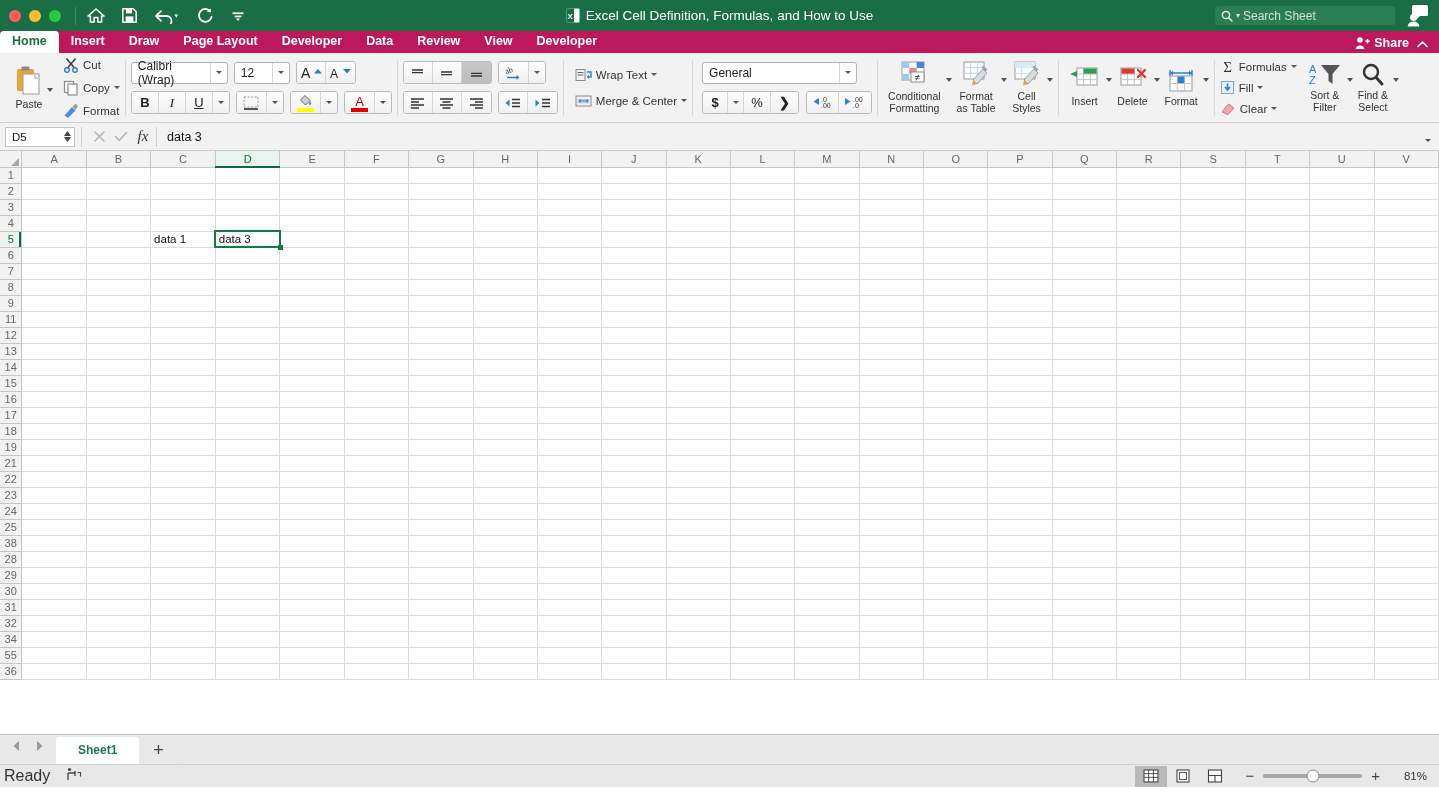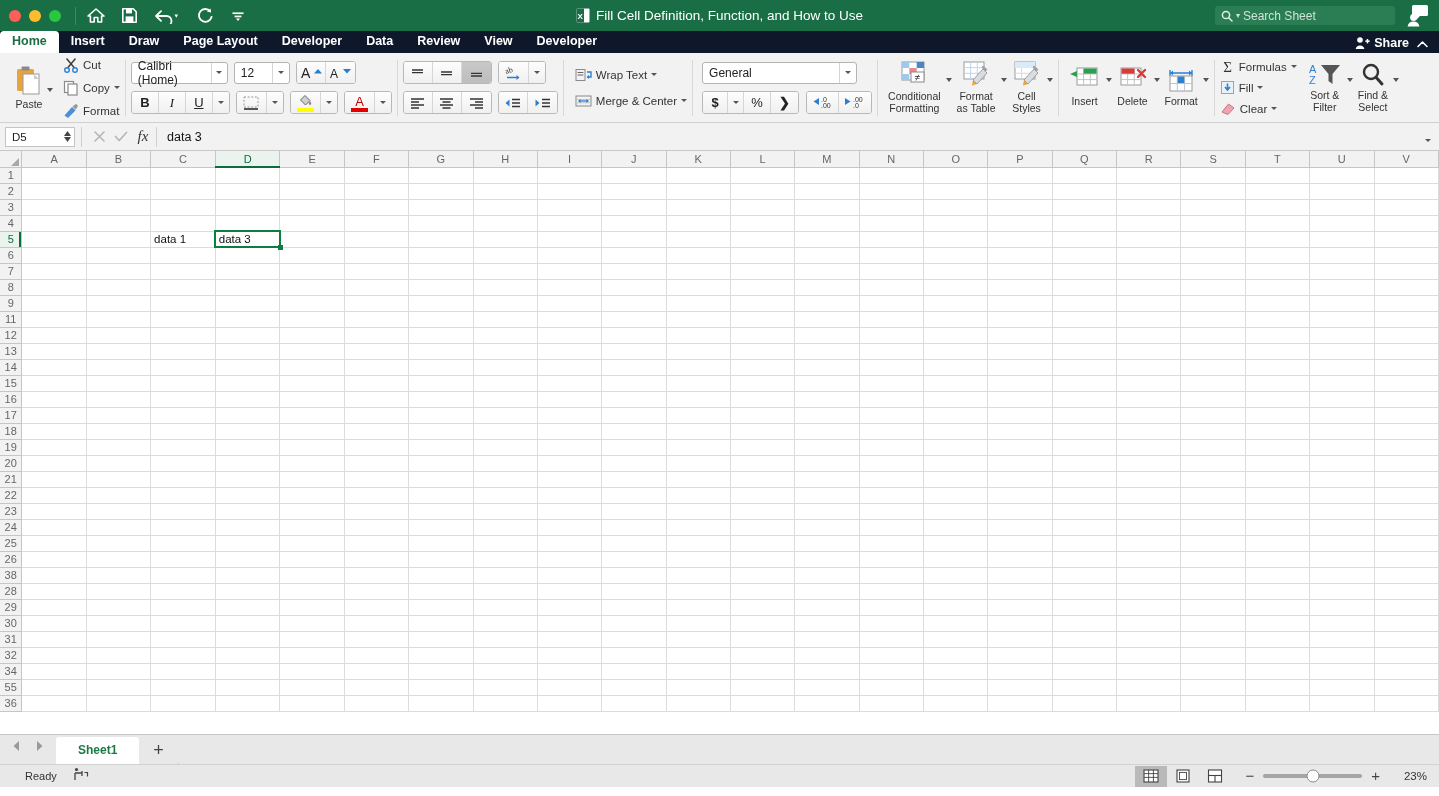--- a/index.html
+++ b/index.html
@@ -32,21 +32,21 @@
   .title-ic { width:14px; height:15px; flex:0 0 auto; }
   .tb-right { margin-left:auto; display:flex; align-items:center; gap:8px; padding-right:10px; }
   .search-sheet {
     width:180px; height:19px; background:#2b7d54; border-radius:3px;
     display:flex; align-items:center; padding:0 6px; gap:3px;
   }
   .search-sheet span { font-size:12px; color:#cfe3d8; }
   .acct-ic { width:26px; height:24px; }
 
   
-  .tabrow { height:22px; background:#0f172a; display:flex; align-items:flex-end; position:relative; }
+  .tabrow { height:22px; background:#be185d; display:flex; align-items:flex-end; position:relative; }
   .tab {
     font-size:12.5px; color:#ffffff; font-weight:bold;
     padding:3px 12px 4px 12px; line-height:15px; cursor:default; white-space:nowrap;
   }
   .tab.active { background:#ffffff; color:#1a6e45; border-radius:4px 4px 0 0; }
   .tabrow-right { margin-left:auto; display:flex; align-items:center; gap:7px; padding:0 10px 3px 0; }
   .share-btn { display:flex; align-items:center; gap:4px; font-size:12.5px; color:#fff; font-weight:bold; }
   .chev-up { width:13px; height:13px; }
 
   
@@ -127,21 +127,21 @@
               border-top:1px solid #c6c6c6; }
   .navarrows { display:flex; align-items:center; gap:12px; padding:0 11px 8px 11px; }
   .stab { font-size:12px; font-weight:bold; color:#1a7a46; background:#fff;
           padding:6px 22px 7px 22px; border-radius:3px 3px 0 0; cursor:default; }
   .addsheet { font-size:18px; color:#444; padding:0 14px 5px 14px; cursor:default; line-height:18px; }
   .sheet-after { flex:1; border-left:1px solid #cdcdcd; height:1px; align-self:flex-end; }
 
   
   .statusbar { height:23px; background:#e8e8e8; display:flex; align-items:center;
                border-top:1px solid #d2d2d2; }
-  .stat-txt { font-size:11px; color:#333; padding-left:25px; }
+  .stat-txt { font-size:16px; color:#333; padding-left:4px; }
   .a11y { padding-left:16px; }
   .status-right { margin-left:auto; display:flex; align-items:center; padding-right:12px; gap:0; }
   .viewbtn { width:32px; height:21px; display:flex; align-items:center; justify-content:center; cursor:default; }
   .viewbtn.active { background:#b9b9b9; }
   .zoomctl { display:flex; align-items:center; gap:9px; margin-left:14px; }
   .zline { width:99px; height:4px; background:#a5a5a5; border-radius:2px; position:relative; }
   .zknob { position:absolute; left:50%; top:50%; transform:translate(-50%,-50%);
            width:13px; height:13px; border-radius:50%; background:#fdfdfd; border:1px solid #8c8c8c; }
   .zpct { font-size:11.5px; color:#333; width:38px; text-align:right; }
   .zsign { font-size:15px; color:#444; line-height:12px; }
@@ -191,21 +191,21 @@
   </div>
 
   <div class="title-center">
     <span class="title-ic">
       <svg width="14" height="15" viewBox="0 0 14 15">
           <rect x="0.5" y="0.5" width="13" height="14" rx="1" fill="#fff"></rect>
           <rect x="0.5" y="0.5" width="7.5" height="14" fill="#1a6e45"></rect>
           <text x="4.2" y="10.6" font-size="8" font-family="Liberation Sans, sans-serif" fill="#fff" text-anchor="middle" font-weight="bold">X</text>
         </svg>
     </span>
-    <span>Fill Cell Definition, Function, and How to Use</span>
+    <span>Excel Cell Definition, Formulas, and How to Use</span>
   </div>
 
   <div class="tb-right">
     <div class="search-sheet">
       <svg width="12" height="12" viewBox="0 0 12 12">
           <circle cx="5" cy="5" r="3.6" fill="none" stroke="#dff0e7" stroke-width="1.5"></circle>
           <line x1="7.7" y1="7.7" x2="11" y2="11" stroke="#dff0e7" stroke-width="1.5" stroke-linecap="round"></line>
         </svg>
       <span style="font-size:8px;color:#cfe3d8;">▾</span>
       <span>Search Sheet</span>
@@ -291,21 +291,21 @@
       </div>
     </div>
   </div>
 
   <div class="rsep"></div>
 
   <div class="rgroup">
     <div style="display:flex;flex-direction:column;gap:7px;">
       <div style="display:flex;align-items:center;gap:6px;">
         <div class="combo" style="width:97px;">
-          <span>Calibri (Home)</span>
+          <span>Calibri (Wrap)</span>
           <span class="arrowbox">
               <span class="caret sm"></span>
             </span>
         </div>
         <div class="combo" style="width:56px;">
           <span>12</span>
           <span class="arrowbox">
               <span class="caret sm"></span>
             </span>
         </div>
@@ -1177,45 +1177,20 @@
           <td class="cell" style="width: 65px;"></td>
           <td class="cell" style="width: 65px;"></td>
           <td class="cell" style="width: 65px;"></td>
           <td class="cell" style="width: 65px;"></td>
           <td class="cell" style="width: 65px;"></td>
           <td class="cell" style="width: 65px;"></td>
           <td class="cell" style="width: 65px;"></td>
           <td class="cell" style="width: 65px;"></td>
         </tr>
         <tr>
-          <th class="rowh">20</th>
-          <td class="cell" style="width: 65px;"></td>
-          <td class="cell" style="width: 65px;"></td>
-          <td class="cell" style="width: 65px;"></td>
-          <td class="cell" style="width: 65px;"></td>
-          <td class="cell" style="width: 65px;"></td>
-          <td class="cell" style="width: 65px;"></td>
-          <td class="cell" style="width: 65px;"></td>
-          <td class="cell" style="width: 65px;"></td>
-          <td class="cell" style="width: 65px;"></td>
-          <td class="cell" style="width: 65px;"></td>
-          <td class="cell" style="width: 65px;"></td>
-          <td class="cell" style="width: 65px;"></td>
-          <td class="cell" style="width: 65px;"></td>
-          <td class="cell" style="width: 65px;"></td>
-          <td class="cell" style="width: 65px;"></td>
-          <td class="cell" style="width: 65px;"></td>
-          <td class="cell" style="width: 65px;"></td>
-          <td class="cell" style="width: 65px;"></td>
-          <td class="cell" style="width: 65px;"></td>
-          <td class="cell" style="width: 65px;"></td>
-          <td class="cell" style="width: 65px;"></td>
-          <td class="cell" style="width: 65px;"></td>
-        </tr>
-        <tr>
           <th class="rowh">21</th>
           <td class="cell" style="width: 65px;"></td>
           <td class="cell" style="width: 65px;"></td>
           <td class="cell" style="width: 65px;"></td>
           <td class="cell" style="width: 65px;"></td>
           <td class="cell" style="width: 65px;"></td>
           <td class="cell" style="width: 65px;"></td>
           <td class="cell" style="width: 65px;"></td>
           <td class="cell" style="width: 65px;"></td>
           <td class="cell" style="width: 65px;"></td>
@@ -1303,45 +1278,20 @@
           <td class="cell" style="width: 65px;"></td>
           <td class="cell" style="width: 65px;"></td>
           <td class="cell" style="width: 65px;"></td>
           <td class="cell" style="width: 65px;"></td>
           <td class="cell" style="width: 65px;"></td>
           <td class="cell" style="width: 65px;"></td>
           <td class="cell" style="width: 65px;"></td>
         </tr>
         <tr>
           <th class="rowh">25</th>
-          <td class="cell" style="width: 65px;"></td>
-          <td class="cell" style="width: 65px;"></td>
-          <td class="cell" style="width: 65px;"></td>
-          <td class="cell" style="width: 65px;"></td>
-          <td class="cell" style="width: 65px;"></td>
-          <td class="cell" style="width: 65px;"></td>
-          <td class="cell" style="width: 65px;"></td>
-          <td class="cell" style="width: 65px;"></td>
-          <td class="cell" style="width: 65px;"></td>
-          <td class="cell" style="width: 65px;"></td>
-          <td class="cell" style="width: 65px;"></td>
-          <td class="cell" style="width: 65px;"></td>
-          <td class="cell" style="width: 65px;"></td>
-          <td class="cell" style="width: 65px;"></td>
-          <td class="cell" style="width: 65px;"></td>
-          <td class="cell" style="width: 65px;"></td>
-          <td class="cell" style="width: 65px;"></td>
-          <td class="cell" style="width: 65px;"></td>
-          <td class="cell" style="width: 65px;"></td>
-          <td class="cell" style="width: 65px;"></td>
-          <td class="cell" style="width: 65px;"></td>
-          <td class="cell" style="width: 65px;"></td>
-        </tr>
-        <tr>
-          <th class="rowh">26</th>
           <td class="cell" style="width: 65px;"></td>
           <td class="cell" style="width: 65px;"></td>
           <td class="cell" style="width: 65px;"></td>
           <td class="cell" style="width: 65px;"></td>
           <td class="cell" style="width: 65px;"></td>
           <td class="cell" style="width: 65px;"></td>
           <td class="cell" style="width: 65px;"></td>
           <td class="cell" style="width: 65px;"></td>
           <td class="cell" style="width: 65px;"></td>
           <td class="cell" style="width: 65px;"></td>
@@ -1639,16 +1589,16 @@
           <line x1="8" y1="6.5" x2="8" y2="13" stroke="#444" stroke-width="1.1"></line>
           <line x1="1.5" y1="6.5" x2="14.5" y2="6.5" stroke="#444" stroke-width="1.1"></line>
         </svg>
     </div>
     <div class="zoomctl">
       <span class="zsign">−</span>
       <div class="zline">
           <div class="zknob"></div>
         </div>
       <span class="zsign">+</span>
-      <span class="zpct">23%</span>
+      <span class="zpct">81%</span>
     </div>
   </div>
 </div>
 
 </body></html>

